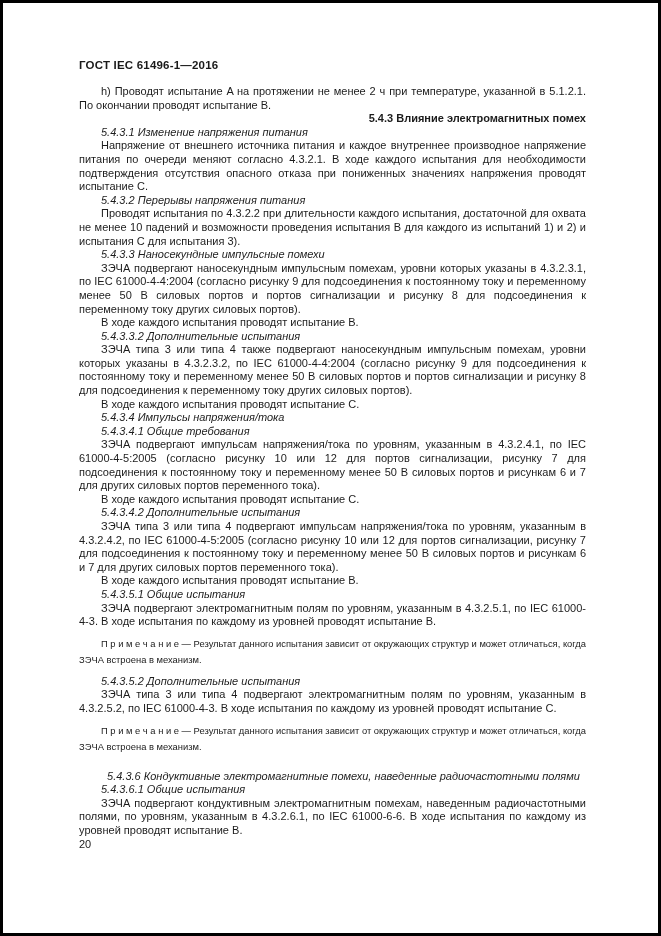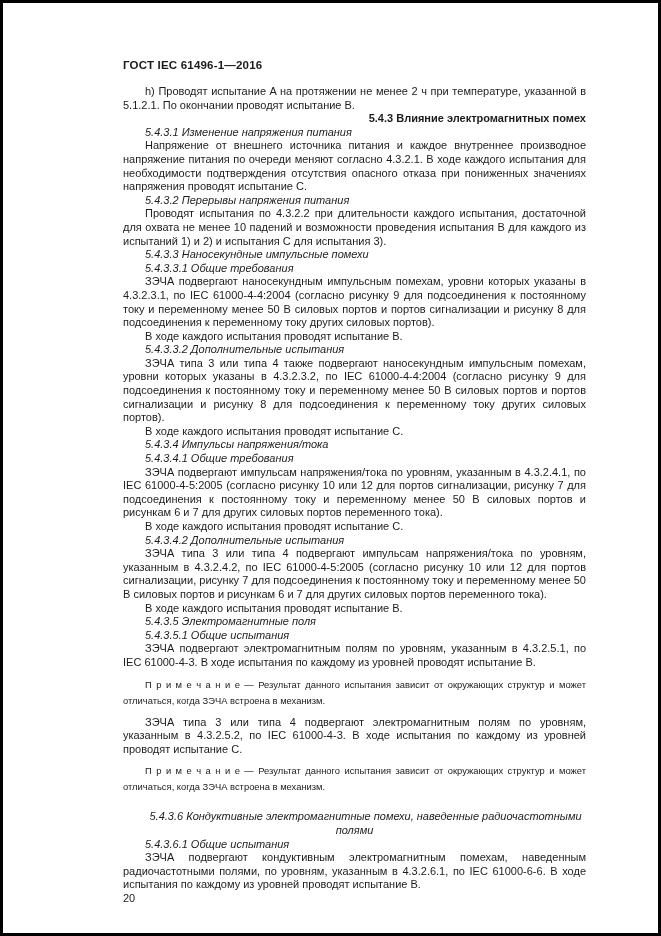--- a/index.html
+++ b/index.html
@@ -8,21 +8,21 @@
     background: #ffffff;
     font-family: "Liberation Sans", sans-serif;
   }
   .page {
     position: relative;
     width: 661px;
     height: 936px;
     box-sizing: border-box;
     background: #ffffff;
     border: 3px solid #000000;
-    padding: 56px 72px 0 120px;
+    padding: 56px 72px 0 76px;
     overflow: hidden;
   }
   .doc-header {
     font-size: 11.5px;
     font-weight: bold;
     color: #1a1a1a;
     margin-bottom: 14px;
     letter-spacing: 0.2px;
   }
   .content p {
@@ -64,37 +64,36 @@
   <div class="doc-header">ГОСТ IEC 61496-1—2016</div>
 
   <div class="content">
     <p class="body">h) Проводят испытание A на протяжении не менее 2 ч при температуре, указанной в 5.1.2.1. По окончании проводят испытание B.</p>
     <p class="heading">5.4.3 Влияние электромагнитных помех</p>
     <p class="sub">5.4.3.1 Изменение напряжения питания</p>
     <p class="body">Напряжение от внешнего источника питания и каждое внутреннее производное напряжение питания по очереди меняют согласно 4.3.2.1. В ходе каждого испытания для необходимости подтверждения отсутствия опасного отказа при пониженных значениях напряжения проводят испытание C.</p>
     <p class="sub">5.4.3.2 Перерывы напряжения питания</p>
     <p class="body">Проводят испытания по 4.3.2.2 при длительности каждого испытания, достаточной для охвата не менее 10 падений и возможности проведения испытания B для каждого из испытаний 1) и 2) и испытания C для испытания 3).</p>
     <p class="sub">5.4.3.3 Наносекундные импульсные помехи</p>
-    <p class="sub">5.4.3.3.1 Общие требования</p>
     <p class="body">ЗЭЧА подвергают наносекундным импульсным помехам, уровни которых указаны в 4.3.2.3.1, по IEC 61000-4-4:2004 (согласно рисунку 9 для подсоединения к постоянному току и переменному менее 50 В силовых портов и портов сигнализации и рисунку 8 для подсоединения к переменному току других силовых портов).</p>
     <p class="body">В ходе каждого испытания проводят испытание B.</p>
     <p class="sub">5.4.3.3.2 Дополнительные испытания</p>
     <p class="body">ЗЭЧА типа 3 или типа 4 также подвергают наносекундным импульсным помехам, уровни которых указаны в 4.3.2.3.2, по IEC 61000-4-4:2004 (согласно рисунку 9 для подсоединения к постоянному току и переменному менее 50 В силовых портов и портов сигнализации и рисунку 8 для подсоединения к переменному току других силовых портов).</p>
     <p class="body">В ходе каждого испытания проводят испытание C.</p>
     <p class="sub">5.4.3.4 Импульсы напряжения/тока</p>
     <p class="sub">5.4.3.4.1 Общие требования</p>
     <p class="body">ЗЭЧА подвергают импульсам напряжения/тока по уровням, указанным в 4.3.2.4.1, по IEC 61000-4-5:2005 (согласно рисунку 10 или 12 для портов сигнализации, рисунку 7 для подсоединения к постоянному току и переменному менее 50 В силовых портов и рисункам 6 и 7 для других силовых портов переменного тока).</p>
     <p class="body">В ходе каждого испытания проводят испытание C.</p>
     <p class="sub">5.4.3.4.2 Дополнительные испытания</p>
     <p class="body">ЗЭЧА типа 3 или типа 4 подвергают импульсам напряжения/тока по уровням, указанным в 4.3.2.4.2, по IEC 61000-4-5:2005 (согласно рисунку 10 или 12 для портов сигнализации, рисунку 7 для подсоединения к постоянному току и переменному менее 50 В силовых портов и рисункам 6 и 7 для других силовых портов переменного тока).</p>
     <p class="body">В ходе каждого испытания проводят испытание B.</p>
-    <p class="sub">5.4.3.5 Электромагнитные поля</p>
     <p class="sub">5.4.3.5.1 Общие испытания</p>
     <p class="body">ЗЭЧА подвергают электромагнитным полям по уровням, указанным в 4.3.2.5.1, по IEC 61000-4-3. В ходе испытания по каждому из уровней проводят испытание B.</p>
     <p class="note">П р и м е ч а н и е — Результат данного испытания зависит от окружающих структур и может отличаться, когда ЗЭЧА встроена в механизм.</p>
+    <p class="sub">5.4.3.5.2 Дополнительные испытания</p>
     <p class="body">ЗЭЧА типа 3 или типа 4 подвергают электромагнитным полям по уровням, указанным в 4.3.2.5.2, по IEC 61000-4-3. В ходе испытания по каждому из уровней проводят испытание C.</p>
     <p class="note">П р и м е ч а н и е — Результат данного испытания зависит от окружающих структур и может отличаться, когда ЗЭЧА встроена в механизм.</p>
     <p class="sub gap-top">5.4.3.6 Кондуктивные электромагнитные помехи, наведенные радиочастотными полями</p>
     <p class="sub">5.4.3.6.1 Общие испытания</p>
     <p class="body">ЗЭЧА подвергают кондуктивным электромагнитным помехам, наведенным радиочастотными полями, по уровням, указанным в 4.3.2.6.1, по IEC 61000-6-6. В ходе испытания по каждому из уровней проводят испытание B.</p>
   </div>
 
   <div class="page-number">20</div>
 
 </div>

